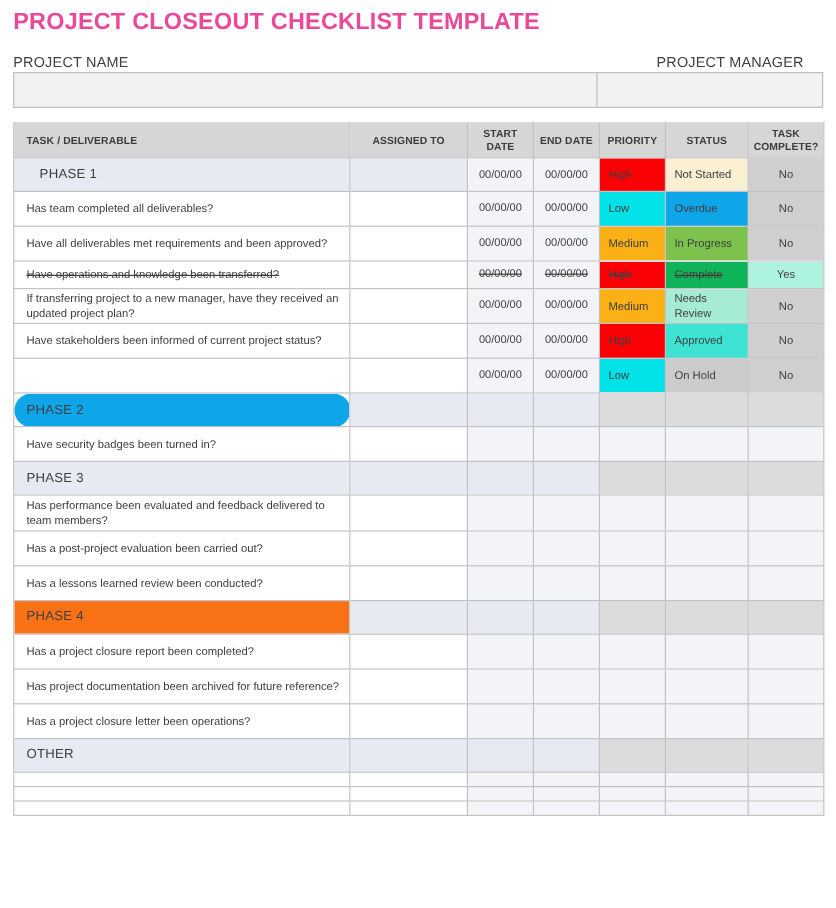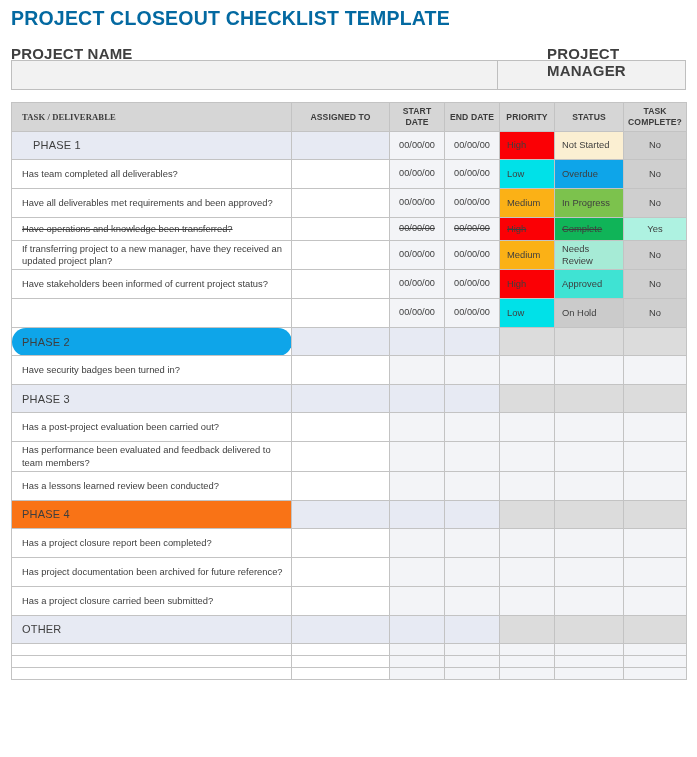--- a/index.html
+++ b/index.html
@@ -8,26 +8,26 @@
     width: 697px; height: 757px; overflow: hidden;
     background: #ffffff;
     font-family: "Liberation Sans", sans-serif;
     color: #3E3E3E;
   }
   .page { padding: 7px 11px 0 11px; width: 697px; }
 
   h1.title {
     margin: 0 0 15px 0;
     font-size: 19.5px; font-weight: bold; letter-spacing: 0.2px;
-    color: #0369a1;
+    color: #ec4899;
   }
 
   .label-row {
     position: relative; height: 12px; margin-bottom: 3px;
-    font-size: 15px; font-weight: bold; color: #3F3F3F; letter-spacing: 0.2px;
+    font-size: 12px; font-weight: normal; color: #3F3F3F; letter-spacing: 0.2px;
   }
   .label-row .pm-label { position: absolute; left: 536px; top: 0; }
 
   .input-box {
     display: flex; height: 30px;
     border: 1px solid #BFBFBF; background: #F2F2F2;
     margin-bottom: 12px;
   }
   .input-box .field-name { width: 486px; border-right: 1px solid #BFBFBF; }
   .input-box .field-mgr  { flex: 1; }
@@ -36,21 +36,21 @@
     border-collapse: collapse; table-layout: fixed;
     width: 675px; border: 1px solid #A9A9A9;
   }
   th, td { border: 1px solid #C3C3C3; overflow: hidden; }
 
   thead th {
     font-size: 8.6px; font-weight: bold; text-align: center;
     color: #3C3C3C; padding: 2px 3px; height: 29px; line-height: 1.25;
     letter-spacing: 0.1px;
   }
-  thead th.col-task { text-align: left; padding-left: 10px; font-family: Liberation Serif, serif; }
+  thead th.col-task { text-align: left; padding-left: 10px; }
 
   td {
     font-size: 9.4px; line-height: 1.3; padding: 2px 4px;
     background: #ffffff;
   }
   .c-task    { text-align: left; padding-left: 10px; padding-right: 6px; }
   .c-assigned{ text-align: center; }
   .c-date    { text-align: center; font-size: 9.2px; }
   .c-priority{ text-align: left; padding-left: 7px; }
   .c-status  { text-align: left; padding-left: 7px; }
@@ -191,30 +191,30 @@
         <tr class="r-section">
     <td class="c-task" style="background: rgb(231, 234, 243);">PHASE 3</td>
     <td class="c-assigned" style="background: rgb(231, 234, 243);"></td>
     <td class="c-date" style="background: rgb(231, 234, 243);"></td>
     <td class="c-date" style="background: rgb(231, 234, 243);"></td>
     <td class="c-priority" style="background: rgb(220, 220, 220);"></td>
     <td class="c-status" style="background: rgb(220, 220, 220);"></td>
     <td class="c-complete" style="background: rgb(220, 220, 220);"></td>
   </tr>
         <tr class="r-item">
+    <td class="c-task">Has performance been evaluated and feedback delivered to team members?</td>
+    <td class="c-assigned"></td>
+    <td class="c-date"></td>
+    <td class="c-date"></td>
+    <td class="c-priority"></td>
+    <td class="c-status"></td>
+    <td class="c-complete"></td>
+  </tr>
+        <tr class="r-item">
     <td class="c-task">Has a post-project evaluation been carried out?</td>
-    <td class="c-assigned"></td>
-    <td class="c-date"></td>
-    <td class="c-date"></td>
-    <td class="c-priority"></td>
-    <td class="c-status"></td>
-    <td class="c-complete"></td>
-  </tr>
-        <tr class="r-item">
-    <td class="c-task">Has performance been evaluated and feedback delivered to team members?</td>
     <td class="c-assigned"></td>
     <td class="c-date"></td>
     <td class="c-date"></td>
     <td class="c-priority"></td>
     <td class="c-status"></td>
     <td class="c-complete"></td>
   </tr>
         <tr class="r-item">
     <td class="c-task">Has a lessons learned review been conducted?</td>
     <td class="c-assigned"></td>
@@ -245,21 +245,21 @@
         <tr class="r-item">
     <td class="c-task">Has project documentation been archived for future reference?</td>
     <td class="c-assigned"></td>
     <td class="c-date"></td>
     <td class="c-date"></td>
     <td class="c-priority"></td>
     <td class="c-status"></td>
     <td class="c-complete"></td>
   </tr>
         <tr class="r-item">
-    <td class="c-task">Has a project closure carried been submitted?</td>
+    <td class="c-task">Has a project closure letter been operations?</td>
     <td class="c-assigned"></td>
     <td class="c-date"></td>
     <td class="c-date"></td>
     <td class="c-priority"></td>
     <td class="c-status"></td>
     <td class="c-complete"></td>
   </tr>
         <tr class="r-section">
     <td class="c-task" style="background: rgb(231, 234, 243);">OTHER</td>
     <td class="c-assigned" style="background: rgb(231, 234, 243);"></td>

